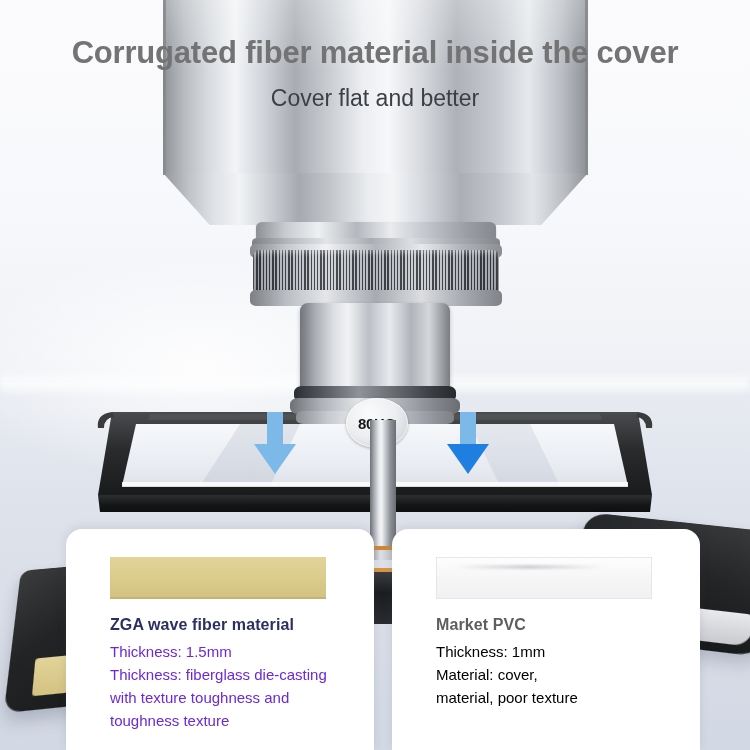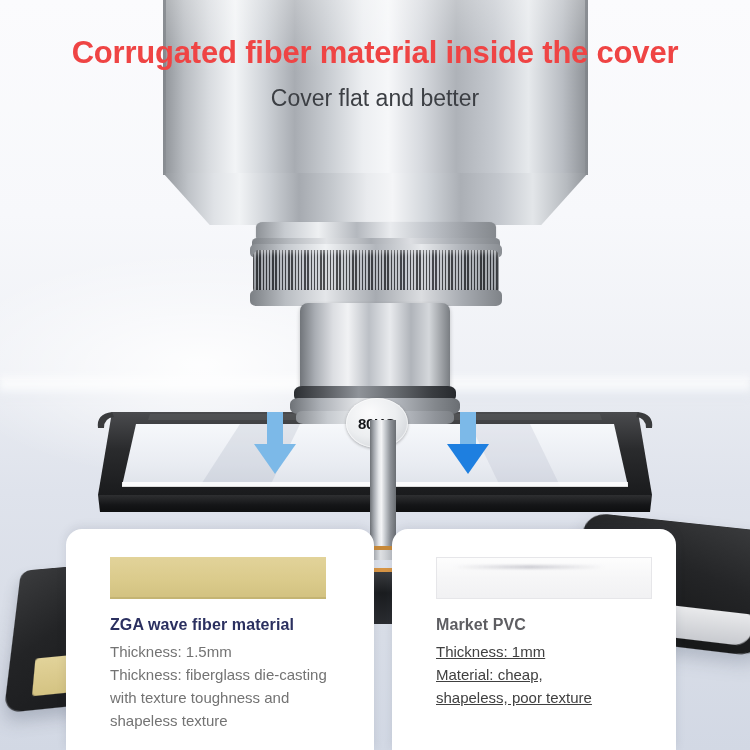--- a/index.html
+++ b/index.html
@@ -136,21 +136,21 @@
   .frame-wrap { position:absolute; left:0; top:0; width:750px; height:750px; }
 
   
   .card {
     position:absolute; top:529px; height:221px;
     background:#ffffff;
     border-radius:16px 16px 0 0;
     box-shadow:0 -2px 10px rgba(60,70,95,.13);
   }
   .card-left  { left:66px;  width:308px; }
-  .card-right { left:392px; width:284px;padding-left:30px; }
+  .card-right { left:392px; width:308px;padding-left:30px; }
   .swatch { position:absolute; left:44px; top:28px; width:216px; height:42px; }
   .swatch-gold {
     background:linear-gradient(180deg,#e2d39a 0%,#dbcb8c 55%,#d3c281 100%);
     border-bottom:2px solid #c4b473;
   }
   .swatch-white {
     background:linear-gradient(180deg,#fdfdfd 0%,#f6f6f7 50%,#f1f1f3 100%);
     border:1px solid #e6e6e9;
   }
   .swatch-white::after {
@@ -160,23 +160,23 @@
   }
   .card-title {
     position:absolute; left:44px; top:87px; width:250px;
     font-size:16px; font-weight:700; letter-spacing:.1px;
   }
   .card-lines {
     position:absolute; left:44px; top:111px; width:256px;
     font-size:15px; line-height:23px;
   }
   .t-navy  { color:#2b3060; }
-  .t-navy2 { color:#737373; }
+  .t-navy2 { color:#6d28d9; }
   .t-gray  { color:#5e5e62; }
-  .t-gray2 { color:#404040;text-decoration:underline; }
+  .t-gray2 { color:#000000; }
 
   
   .cover-left {
     position:absolute; left:24px; top:554px; width:190px; height:140px;
     background:linear-gradient(145deg,#3b3c3e 0%,#232426 35%,#1a1b1d 70%,#232426 100%);
     border-radius:10px 18px 8px 14px;
     transform:perspective(520px) rotateX(34deg) rotateZ(-6deg);
     transform-origin:top right;
     box-shadow:0 8px 14px rgba(80,88,110,.3);
   }
@@ -209,21 +209,21 @@
   .arrow-l { left:254px; top:412px; }
   .arrow-l .stem { background:#7cb9e8; }
   .arrow-l .head { background:#7cb9e8; }
   .arrow-r { left:447px; top:412px; }
   .arrow-r .stem { background:#7cb9e8; }
   .arrow-r .head { background:#1e7fe0; }
 
   
   .headline {
     position:absolute; left:0; top:35px; width:750px; text-align:center;
-    font-size:31px; font-weight:700; color:#ef4444; letter-spacing:-.2px;
+    font-size:31px; font-weight:700; color:#737373; letter-spacing:-.2px;
   }
   .subhead {
     position:absolute; left:0; top:85px; width:750px; text-align:center;
     font-size:23px; font-weight:400; color:#3c3f44;
   }
 </style>
 </head>
 <body>
 
 <div class="stage">
@@ -314,30 +314,30 @@
     <div class="cover-right-lining"></div>
   </div>
 
   <div class="card card-left">
     <div class="swatch swatch-gold"></div>
     <div class="card-title t-navy">ZGA wave fiber material</div>
     <div class="card-lines t-navy2">
       <div>Thickness: 1.5mm</div>
       <div>Thickness: fiberglass die-casting</div>
       <div>with texture toughness and</div>
-      <div>shapeless texture</div>
+      <div>toughness texture</div>
     </div>
   </div>
 
   <div class="card card-right">
     <div class="swatch swatch-white"></div>
     <div class="card-title t-gray">Market PVC</div>
     <div class="card-lines t-gray2">
       <div>Thickness: 1mm</div>
-      <div>Material: cheap,</div>
-      <div>shapeless, poor texture</div>
+      <div>Material: cover,</div>
+      <div>material, poor texture</div>
     </div>
   </div>
 
   <div class="headline">Corrugated fiber material inside the cover</div>
   <div class="subhead">Cover flat and better</div>
 
 </div>
 
 </body></html>

